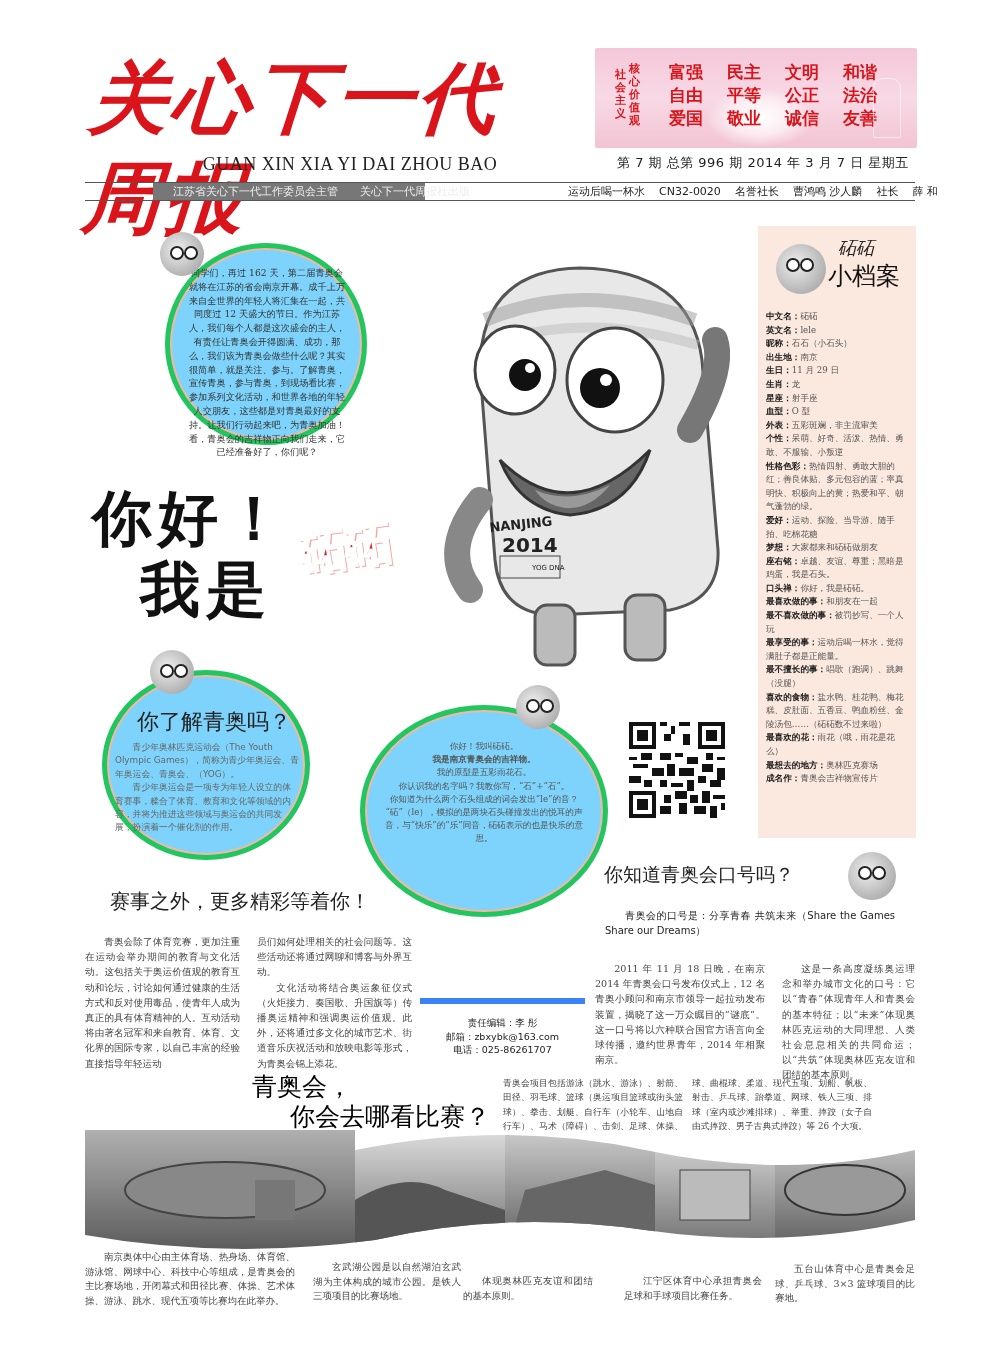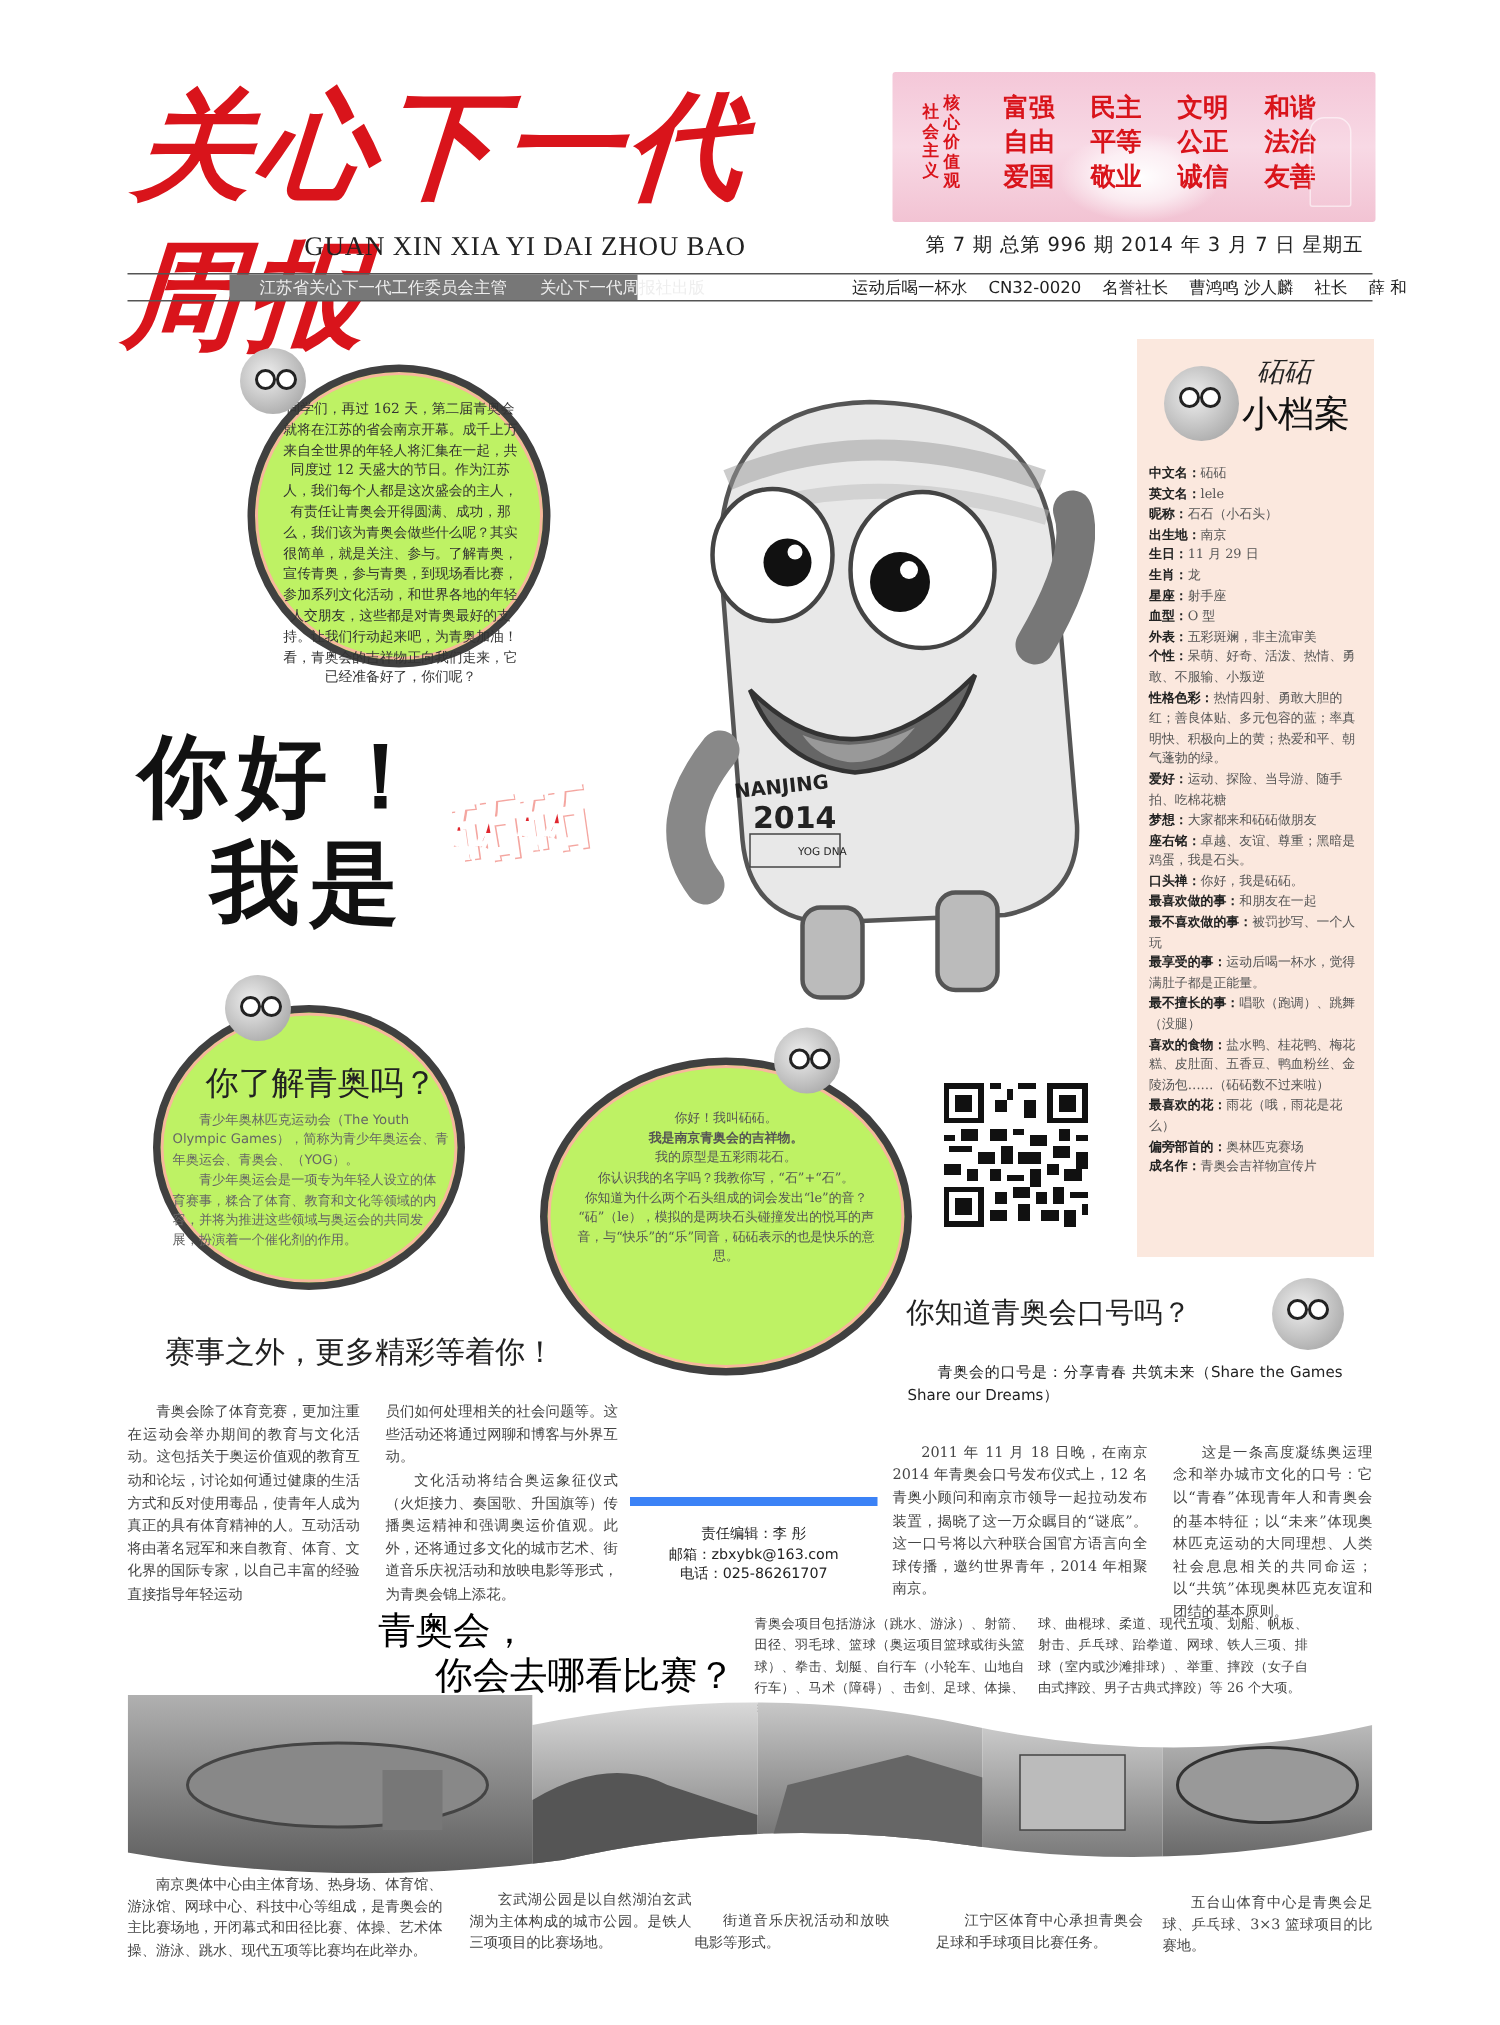--- a/index.html
+++ b/index.html
@@ -15,21 +15,21 @@
   .values-side .col.c1{padding-top:6px}
   .values-grid{position:absolute;left:74px;top:14px;display:grid;grid-template-columns:repeat(4,58px);row-gap:3px;font-family:"DejaVu Sans",sans-serif;font-size:17px;font-weight:bold;color:#d9141b;line-height:20px}
   .statue{position:absolute;right:16px;top:30px;width:28px;height:60px;border:1px solid rgba(255,255,255,0.8);border-radius:10px 10px 2px 2px;opacity:0.7}
   .issue-line{left:617px;top:154px;font-family:"DejaVu Sans",sans-serif;font-size:13px;color:#222;letter-spacing:0.5px;white-space:nowrap}
   .rule-top{left:85px;top:182px;width:830px;height:1px;background:#555}
   .rule-bot{left:85px;top:200px;width:830px;height:1px;background:#555}
   .gray-strip{left:153px;top:183px;width:272px;height:17px;background:#777;color:#eee;font-family:"DejaVu Sans",sans-serif;font-size:11px;line-height:17px;padding-left:20px;white-space:nowrap}
   .gray-strip span{margin-right:22px}
   .reg-line{left:568px;top:183px;height:17px;line-height:17px;font-family:"DejaVu Sans",sans-serif;font-size:11px;color:#222;white-space:nowrap}
   .reg-line span{margin-right:14px}
-  .bubble{border:5px solid #404040;border-radius:50%;background:#bef264;box-shadow:0 0 0 2px #f7b79c inset}
+  .bubble{border:5px solid #22c55e;border-radius:50%;background:#7dd3fc;box-shadow:0 0 0 2px #f7b79c inset}
   .bubble-text{font-size:9.2px;line-height:13.8px;color:#333;text-align:center}
   .mascot-mini{position:absolute;width:44px;height:44px;border-radius:50%;background:radial-gradient(circle at 40% 40%,#eee,#999)}
   .mascot-mini::before,.mascot-mini::after{content:"";position:absolute;top:14px;width:10px;height:10px;border-radius:50%;background:#fff;border:2px solid #222}
   .mascot-mini::before{left:10px}.mascot-mini::after{left:24px}
   .big-hello{font-family:"DejaVu Serif",serif;font-weight:bold;font-size:60px;color:#111;letter-spacing:6px;line-height:72px}
   .red-name{font-family:"DejaVu Sans",sans-serif;font-weight:bold;font-size:46px;color:#e0262e;-webkit-text-stroke:2px #fff;text-shadow:0 0 0 #e0262e,2px 2px 0 #f4a6a0;transform:rotate(-8deg)}
   .mascot{left:440px;top:250px;width:290px;height:430px}
   .profile{left:758px;top:226px;width:158px;height:612px;background:#fbe8de}
   .profile-head1{position:absolute;left:80px;top:10px;font-size:18px;font-style:italic;color:#222}
   .profile-head2{position:absolute;left:70px;top:34px;font-family:"DejaVu Sans",sans-serif;font-size:24px;color:#111}
@@ -147,21 +147,21 @@
     <div><b>爱好：</b><span>运动、探险、当导游、随手拍、吃棉花糖</span></div>
     <div><b>梦想：</b><span>大家都来和砳砳做朋友</span></div>
     <div><b>座右铭：</b><span>卓越、友谊、尊重；黑暗是鸡蛋，我是石头。</span></div>
     <div><b>口头禅：</b><span>你好，我是砳砳。</span></div>
     <div><b>最喜欢做的事：</b><span>和朋友在一起</span></div>
     <div><b>最不喜欢做的事：</b><span>被罚抄写、一个人玩</span></div>
     <div><b>最享受的事：</b><span>运动后喝一杯水，觉得满肚子都是正能量。</span></div>
     <div><b>最不擅长的事：</b><span>唱歌（跑调）、跳舞（没腿）</span></div>
     <div><b>喜欢的食物：</b><span>盐水鸭、桂花鸭、梅花糕、皮肚面、五香豆、鸭血粉丝、金陵汤包……（砳砳数不过来啦）</span></div>
     <div><b>最喜欢的花：</b><span>雨花（哦，雨花是花么）</span></div>
-    <div><b>偏旁部首的：</b><span>奥林匹克赛场</span></div>
+    <div><b>最想去的地方：</b><span>奥林匹克赛场</span></div>
     <div><b>成名作：</b><span>青奥会吉祥物宣传片</span></div>
   </div>
 </div>
 
 <div class="abs bubble" style="left:102px;top:670px;width:208px;height:190px;border-radius:50%;">
   <div class="hand-title" style="position:absolute;left:30px;top:32px;font-size:22px;">你了解青奥吗？</div>
   <div class="bubble-text" style="position:absolute;left:8px;top:66px;width:184px;font-family:'DejaVu Sans',sans-serif;font-size:8.8px;line-height:13.4px;text-align:left;color:#666;">
     <p style="text-indent:2em">青少年奥林匹克运动会（The Youth Olympic Games），简称为青少年奥运会、青年奥运会、青奥会、（YOG）。</p>
     <p style="text-indent:2em">青少年奥运会是一项专为年轻人设立的体育赛事，糅合了体育、教育和文化等领域的内容，并将为推进这些领域与奥运会的共同发展，扮演着一个催化剂的作用。</p>
   </div>
@@ -291,20 +291,20 @@
   </svg>
 </div>
 
 <div class="abs caption" style="left:85px;top:1250px;width:210px;">
     <p>南京奥体中心由主体育场、热身场、体育馆、游泳馆、网球中心、科技中心等组成，是青奥会的主比赛场地，开闭幕式和田径比赛、体操、艺术体操、游泳、跳水、现代五项等比赛均在此举办。</p>
   </div>
 <div class="abs caption" style="left:313px;top:1260px;width:148px;">
     <p>玄武湖公园是以自然湖泊玄武湖为主体构成的城市公园。是铁人三项项目的比赛场地。</p>
   </div>
 <div class="abs caption" style="left:463px;top:1274px;width:130px;">
-    <p>街道音乐庆祝活动和放映电影等形式。</p>
+    <p>体现奥林匹克友谊和团结的基本原则。</p>
   </div>
 <div class="abs caption" style="left:624px;top:1274px;width:138px;">
     <p>江宁区体育中心承担青奥会足球和手球项目比赛任务。</p>
   </div>
 <div class="abs caption" style="left:775px;top:1262px;width:140px;">
     <p>五台山体育中心是青奥会足球、乒乓球、3×3 篮球项目的比赛地。</p>
   </div>
 
 </body></html>

